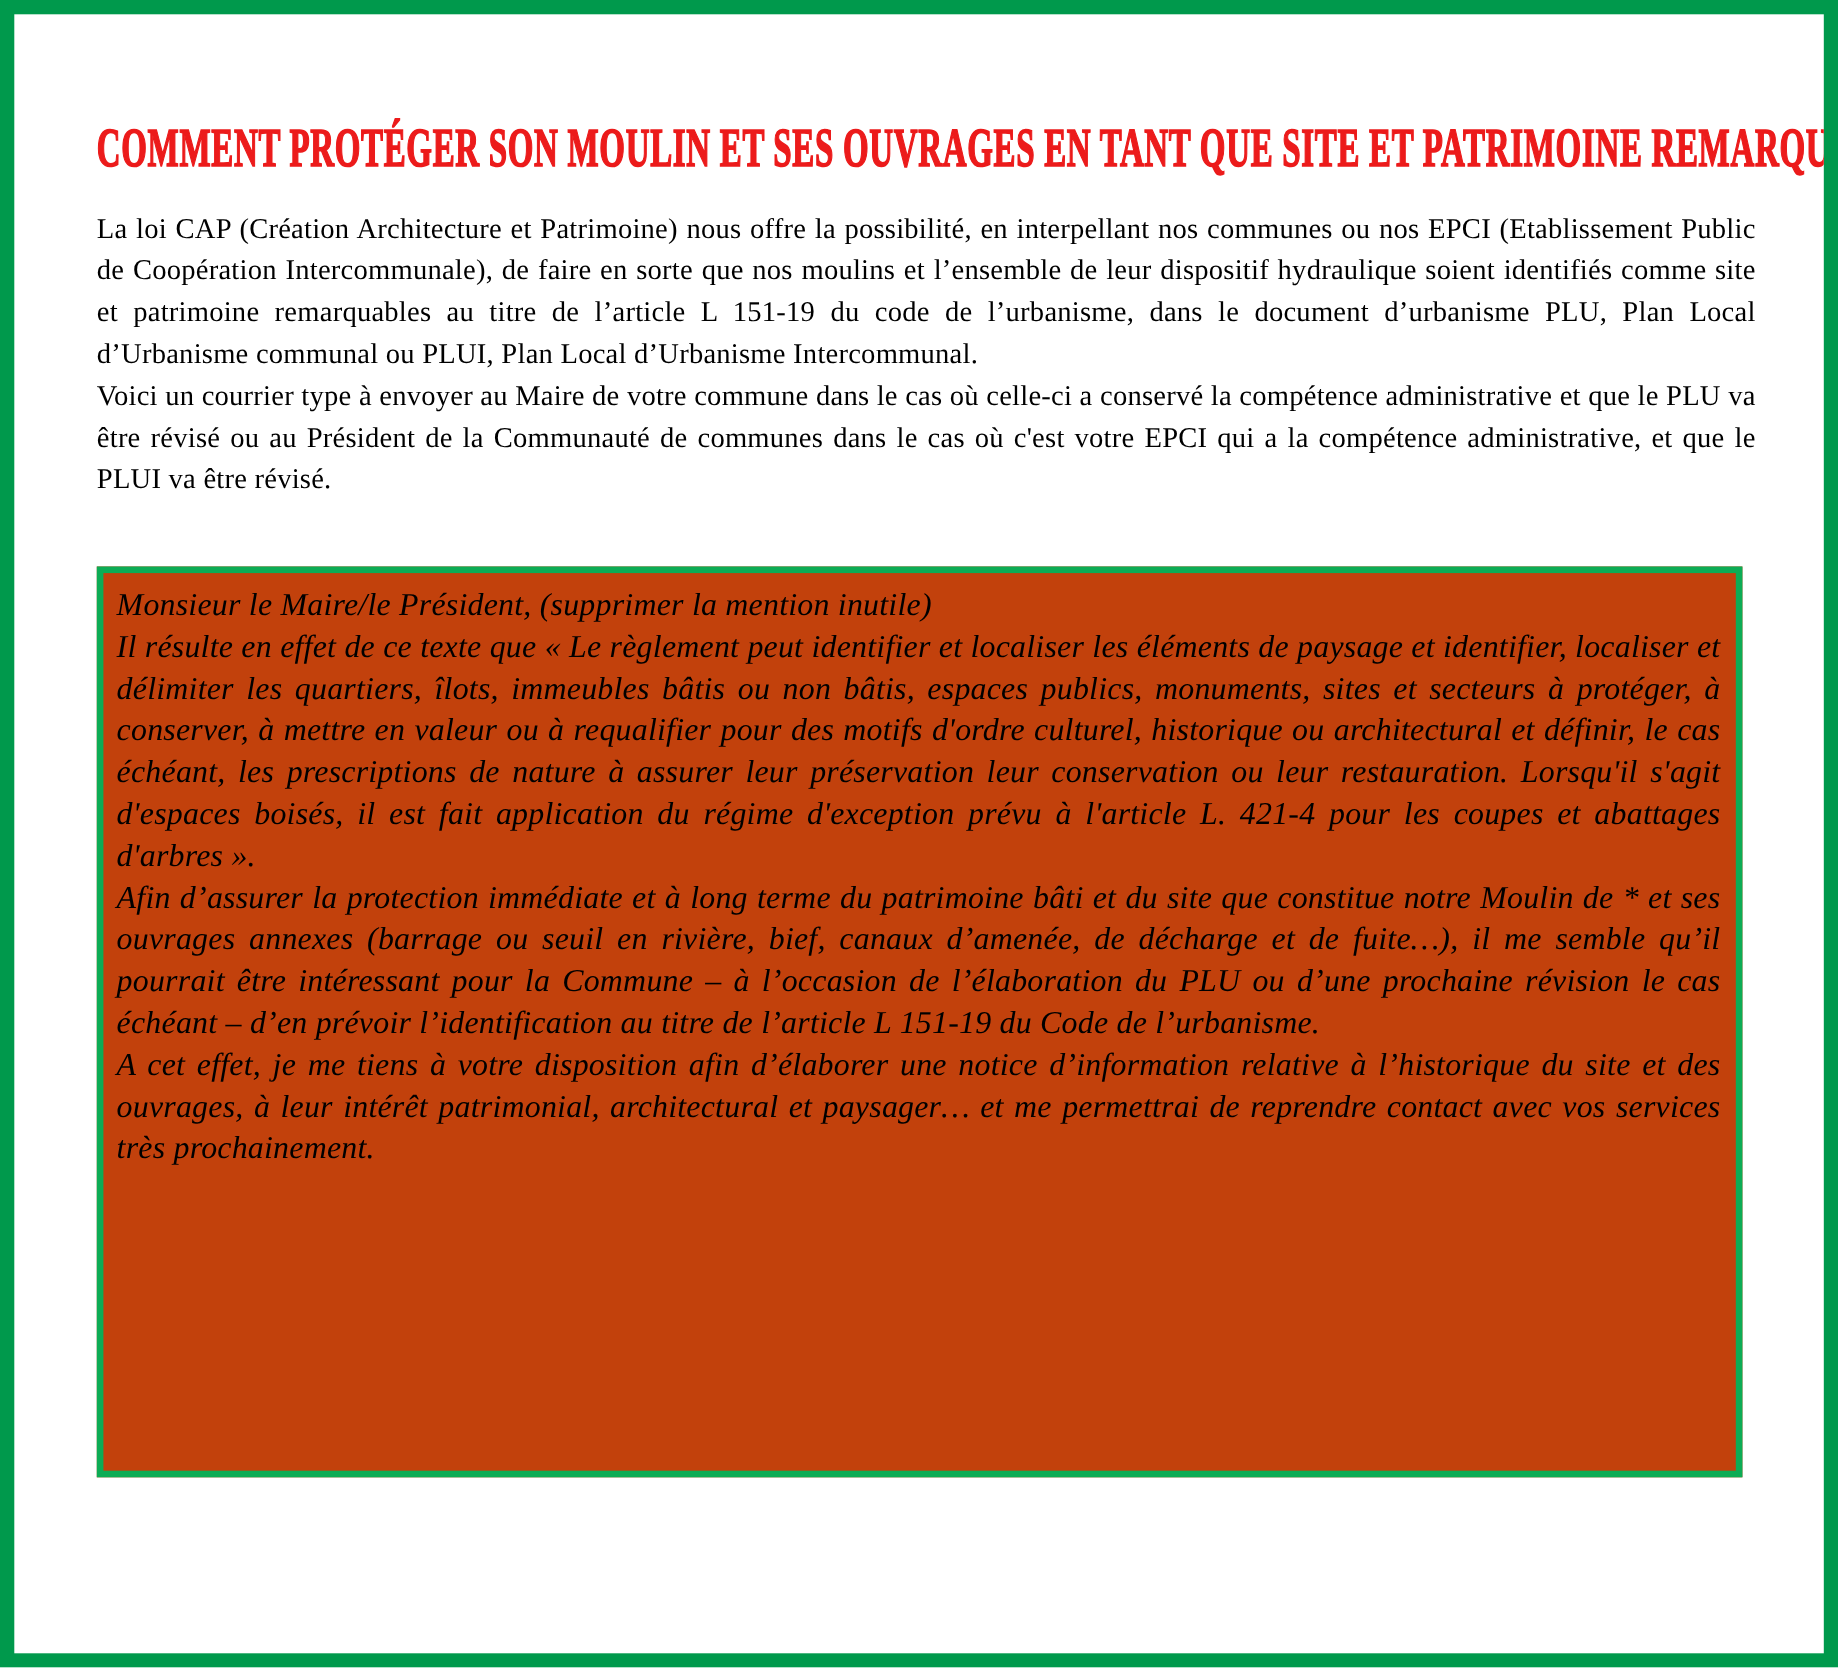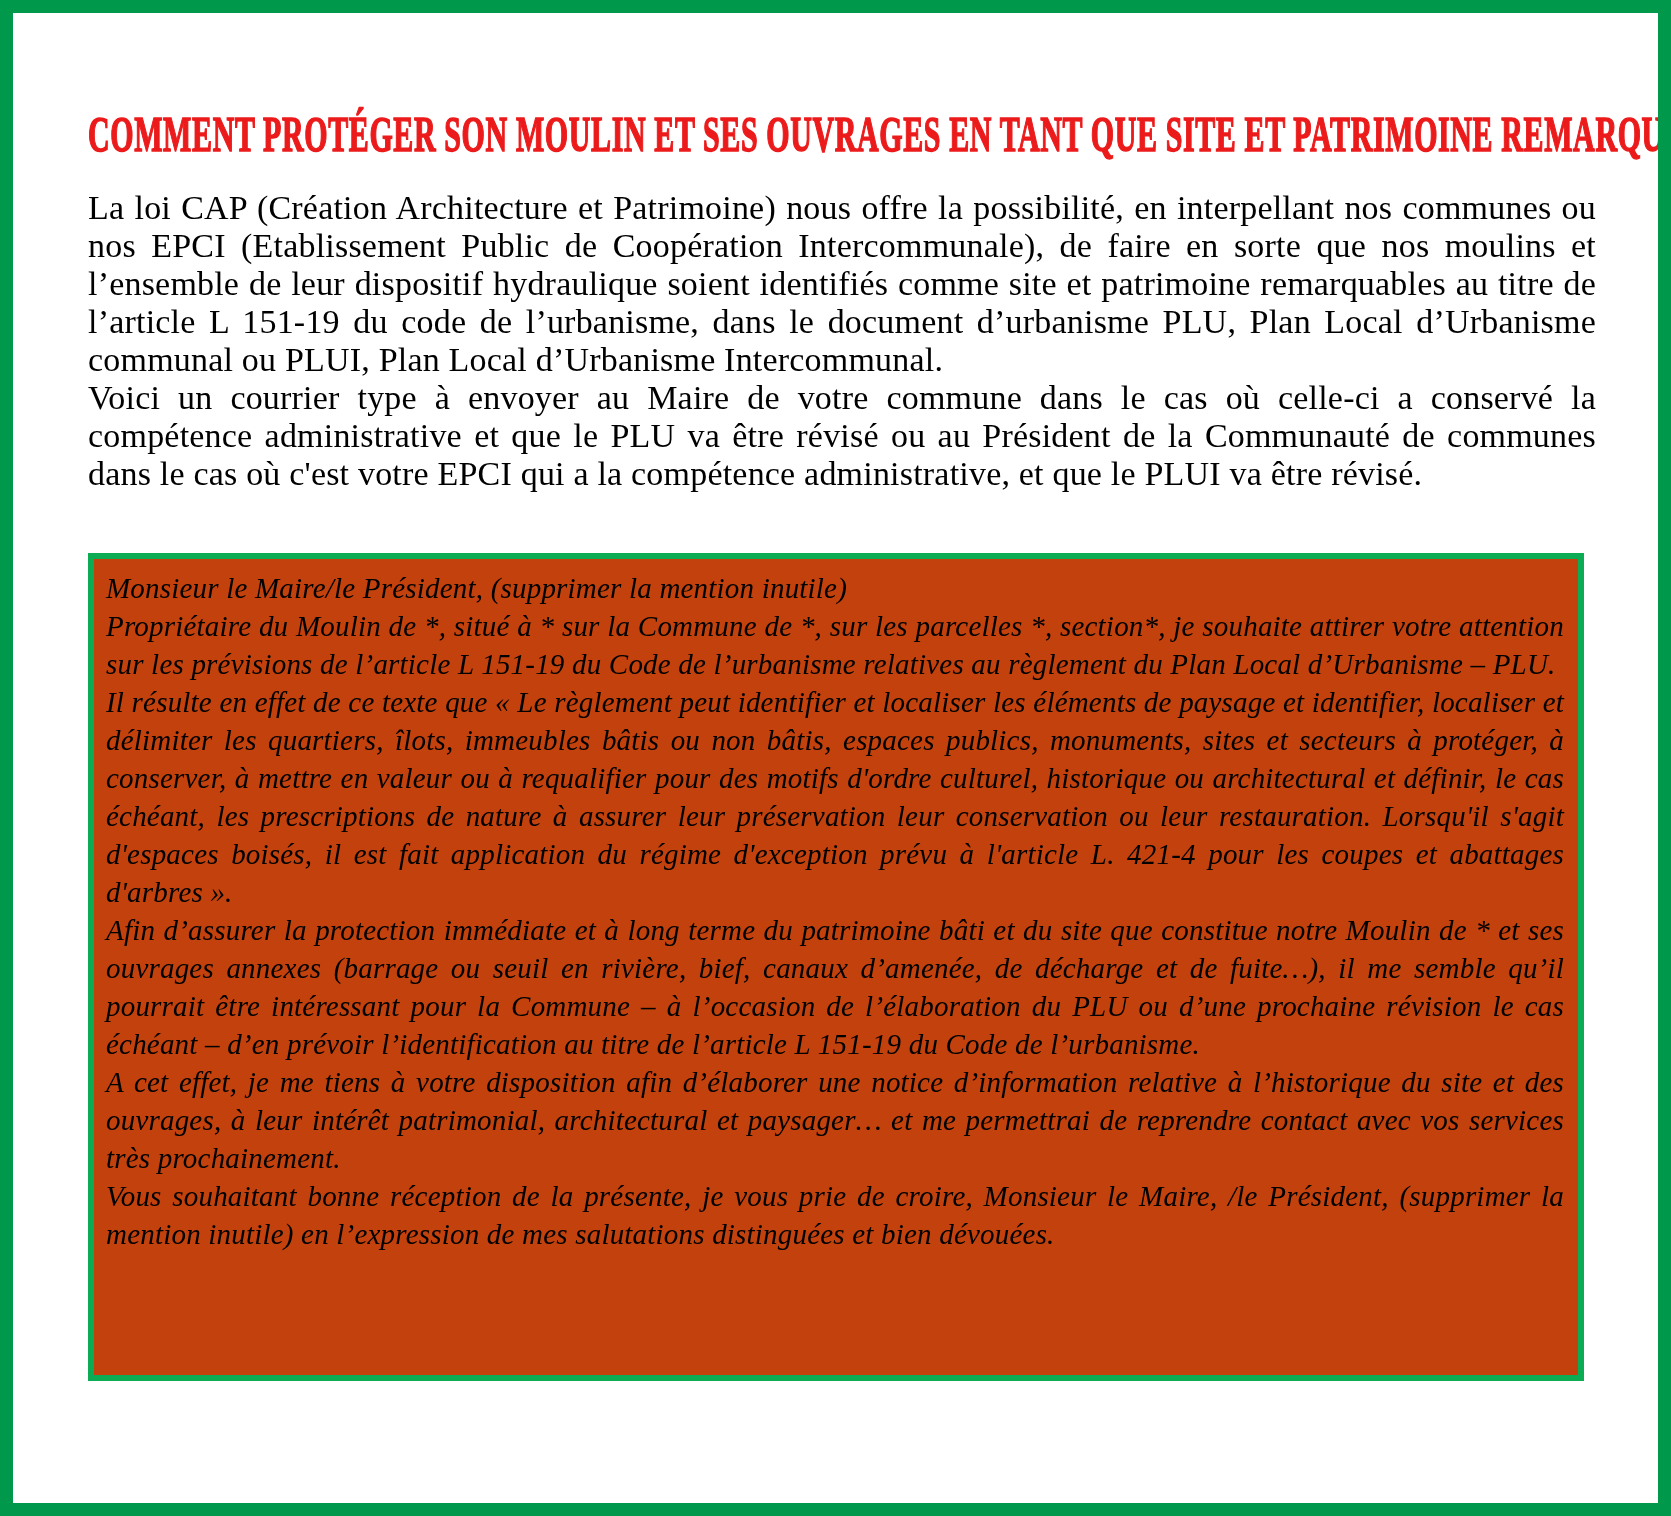--- a/index.html
+++ b/index.html
@@ -34,21 +34,21 @@
     font-family: "Liberation Serif", serif;
     font-weight: 700;
     font-size: 50px;
     line-height: 50px;
     letter-spacing: 1px;
     color: #ec1b1b;
     -webkit-text-stroke: 1.5px #ec1b1b;
   }
   .intro p {
     margin: 0;
-    font-size: 34px;
+    font-size: 26px;
     line-height: 38px;
     text-align: justify;
     letter-spacing: 0.2px;
   }
   .letter-box {
     box-sizing: border-box;
     margin: 60px 12px 0 0;
     min-height: 828px;
     border: 6px solid #0cac55;
     background: #c2410c;
@@ -72,20 +72,18 @@
     <span class="title-inner">COMMENT PROTÉGER SON MOULIN ET SES OUVRAGES EN TANT QUE SITE ET PATRIMOINE REMARQUABLES ?</span>
   </h1>
 
   <div class="intro">
     <p>La loi CAP (Création Architecture et Patrimoine) nous offre la possibilité, en interpellant nos communes ou nos EPCI (Etablissement Public de Coopération Intercommunale), de faire en sorte que nos moulins et l’ensemble de leur dispositif hydraulique soient identifiés comme site et patrimoine remarquables au titre de l’article L 151-19 du code de l’urbanisme, dans le document d’urbanisme PLU, Plan Local d’Urbanisme communal ou PLUI, Plan Local d’Urbanisme Intercommunal.</p>
     <p>Voici un courrier type à envoyer au Maire de votre commune dans le cas où celle-ci a conservé la compétence administrative et que le PLU va être révisé ou au Président de la Communauté de communes dans le cas où c'est votre EPCI qui a la compétence administrative, et que le PLUI va être révisé.</p>
   </div>
 
   <div class="letter-box">
     <p>Monsieur le Maire/le Président, (supprimer la mention inutile)</p>
-    <p>Propriétaire du Moulin de *, situé à * sur la Commune de *, sur les parcelles *, section*, je souhaite attirer votre attention sur les prévisions de l’article L 151-19 du Code de l’urbanisme relatives au règlement du Plan Local d’Urbanisme – PLU.</p>
     <p>Il résulte en effet de ce texte que « Le règlement peut identifier et localiser les éléments de paysage et identifier, localiser et délimiter les quartiers, îlots, immeubles bâtis ou non bâtis, espaces publics, monuments, sites et secteurs à protéger, à conserver, à mettre en valeur ou à requalifier pour des motifs d'ordre culturel, historique ou architectural et définir, le cas échéant, les prescriptions de nature à assurer leur préservation leur conservation ou leur restauration. Lorsqu'il s'agit d'espaces boisés, il est fait application du régime d'exception prévu à l'article L. 421-4 pour les coupes et abattages d'arbres ».</p>
     <p>Afin d’assurer la protection immédiate et à long terme du patrimoine bâti et du site que constitue notre Moulin de * et ses ouvrages annexes (barrage ou seuil en rivière, bief, canaux d’amenée, de décharge et de fuite…), il me semble qu’il pourrait être intéressant pour la Commune – à l’occasion de l’élaboration du PLU ou d’une prochaine révision le cas échéant – d’en prévoir l’identification au titre de l’article L 151-19 du Code de l’urbanisme.</p>
     <p>A cet effet, je me tiens à votre disposition afin d’élaborer une notice d’information relative à l’historique du site et des ouvrages, à leur intérêt patrimonial, architectural et paysager… et me permettrai de reprendre contact avec vos services très prochainement.</p>
-    <p>Vous souhaitant bonne réception de la présente, je vous prie de croire, Monsieur le Maire, /le Président, (supprimer la mention inutile) en l’expression de mes salutations distinguées et bien dévouées.</p>
   </div>
 
 </div>
 
 </body></html>

